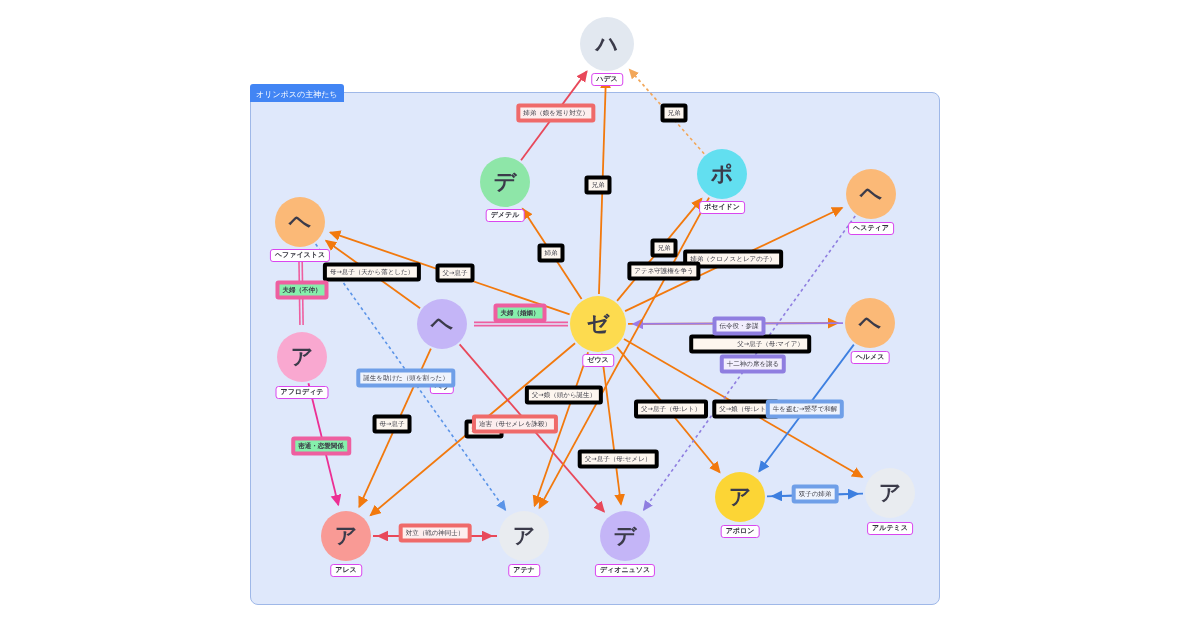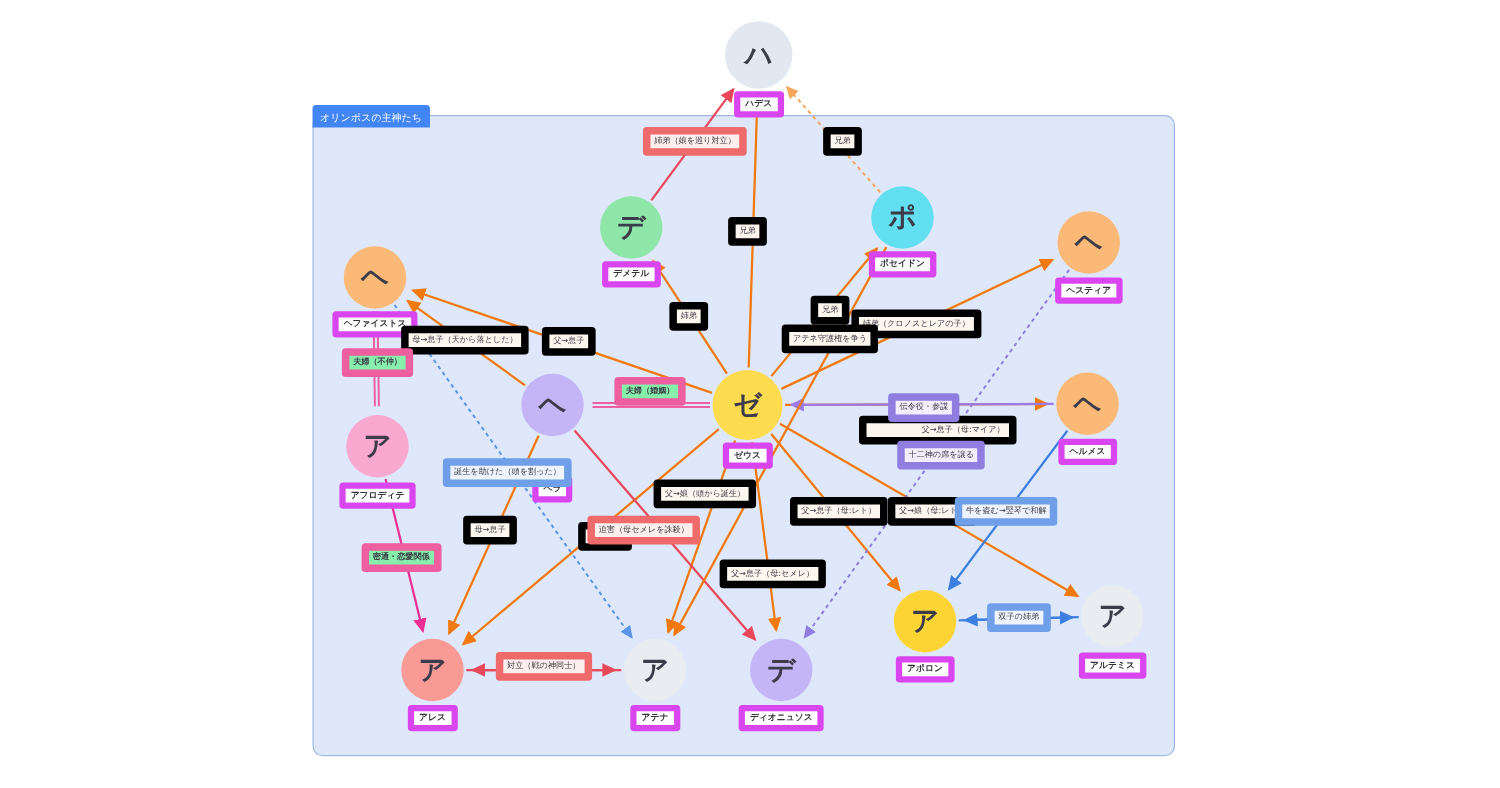--- a/index.html
+++ b/index.html
@@ -38,35 +38,35 @@
     position: absolute;
     border-radius: 50%;
     display: flex; align-items: center; justify-content: center;
     font-size: 22px;
     color: #3b3b4a;
     font-weight: 600;
   }
   .node-label {
     position: absolute;
     background: #ffffff;
-    border: 5px solid #d946ef;
+    border: 1px solid #d946ef;
     border-radius: 3px;
     font-size: 7px;
     line-height: 9px;
     padding: 1px 4px;
     color: #32323c;
     white-space: nowrap;
     transform: translateX(-50%);
     font-weight: 600;
   }
 
   .edge-label {
     position: absolute;
     background: #fdf6ef;
-    border: 6px solid #000000;
+    border: 4px solid #000000;
     border-radius: 3px;
     font-size: 6.5px;
     line-height: 9px;
     padding: 1px 3px;
     color: #3a3a44;
     white-space: nowrap;
     transform: translate(-50%, -50%);
   }
   .edge-label.pink { background: #86efac; border-color: #ee5fa0; font-weight: bold; }
   .edge-label.red  { background: #fdeeee; border-color: #ef6a6a; }

